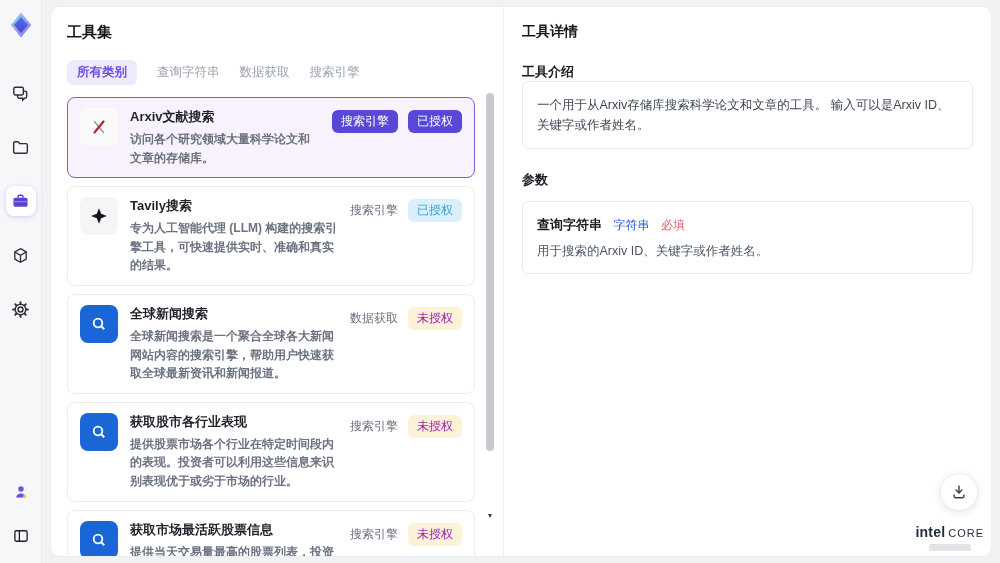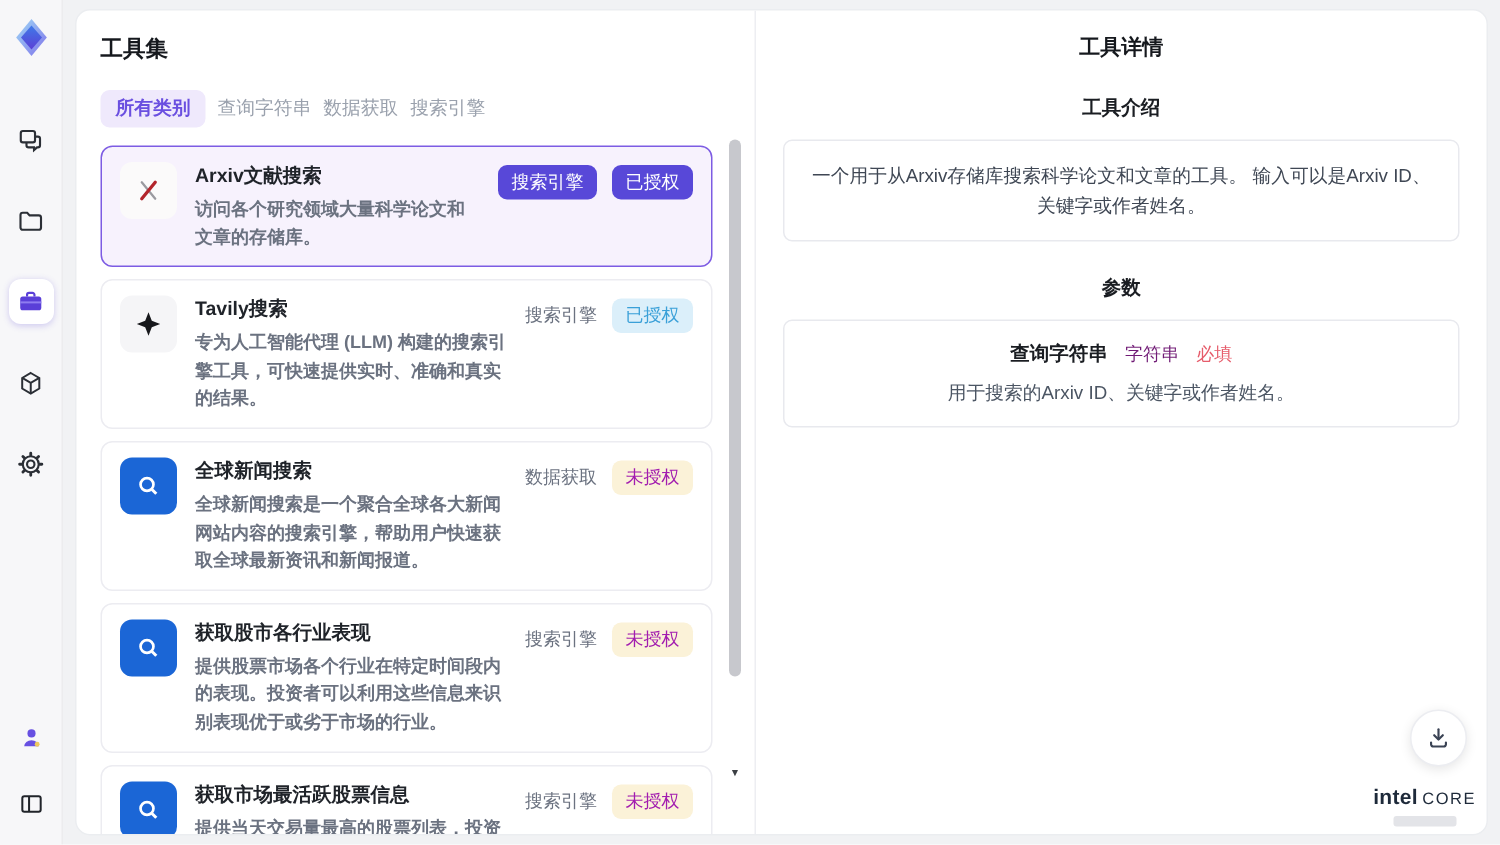--- a/index.html
+++ b/index.html
@@ -14,21 +14,21 @@
   .rail-btn { width:30px; height:30px; border-radius:8px; display:flex; align-items:center; justify-content:center; cursor:pointer; color:#2b2f36; }
   .rail-btn.active { background:#ffffff; box-shadow:0 1px 4px rgba(90,72,216,.25); color:#5a3fd8; }
   .rail-bottom { margin-top:auto; margin-bottom:12px; display:flex; flex-direction:column; gap:14px; align-items:center; }
 
   
   .main { position:absolute; left:50px; top:6px; right:8px; bottom:6px; background:#fff; border:1px solid #ebedf0; border-radius:10px; display:flex; overflow:hidden; }
 
   
   .list-pane { width:453px; padding:16px 0 0 16px; border-right:1px solid #edeef2; position:relative; }
   .pane-title { font-size:15px; font-weight:bold; color:#15181d; }
-  .tabs { margin-top:18px; display:flex; align-items:center; gap:8px; }
+  .tabs { margin-top:18px; display:flex; align-items:center; gap:20px; }
   .tab { font-size:12.5px; color:#9aa1ad; cursor:pointer; padding:4px 0; white-space:nowrap; }
   .tab.active { background:#efe9fc; color:#6a4fe0; padding:4px 10px; border-radius:6px; font-weight:bold; }
 
   .cards { margin-top:12px; margin-right:28px; display:flex; flex-direction:column; gap:8px; }
   .card { display:flex; gap:12px; border:1px solid #ececf1; border-radius:8px; background:#fff; padding:10px 12px; cursor:pointer; }
   .card.selected { border:1.5px solid #7d5ce3; background:#f7f2fd; }
   .tool-ic { flex:0 0 38px; width:38px; height:38px; border-radius:8px; background:#f5f5f7; display:flex; align-items:center; justify-content:center; }
   .tool-ic.blue { background:#1b66d6; }
   .tool-ic.white { background:#fbfafa; }
   .card-mid { flex:1; min-width:0; }
@@ -40,27 +40,27 @@
   .chip.plain { color:#6b7280; padding:3px 0; }
   .chip.blue  { background:#dbeffa; color:#3aa0d8; }
   .chip.warn  { background:#fbf2d8; color:#a21caf; }
 
   
   .scrollbar { position:absolute; right:9px; top:80px; bottom:10px; width:8px; }
   .scroll-thumb { position:absolute; top:6px; left:0; width:8px; height:78%; background:#c7c8cd; border-radius:4px; }
   .scroll-arrow { position:absolute; left:0; bottom:26px; width:8px; text-align:center; font-size:7px; color:#3c3f44; line-height:8px; }
 
   
-  .detail-pane { flex:1; padding:16px 18px 0 18px; position:relative;text-align:center; }
+  .detail-pane { flex:1; padding:16px 18px 0 18px; position:relative; }
   .detail-title { font-size:14px; font-weight:bold; color:#15181d; }
   .section-h { margin-top:22px; font-size:13px; font-weight:bold; color:#1a1d22; }
-  .info-box { margin-top:12px; border:1px solid #e8e9ee; border-radius:6px; background:#fff; padding:13px 14px; font-size:12.5px; color:#3f4754; line-height:1.6; }
+  .info-box { margin-top:0; border:1px solid #e8e9ee; border-radius:6px; background:#fff; padding:13px 14px; font-size:12.5px; color:#3f4754; line-height:1.6; }
   .param-box { margin-top:12px; border:1px solid #e8e9ee; border-radius:6px; background:#fff; padding:13px 14px; }
   .param-name { font-size:13px; font-weight:bold; color:#1a1d22; }
-  .param-type { font-size:12px; color:#701a75; margin-left:7px; }
+  .param-type { font-size:12px; color:#1d4ed8; margin-left:7px; }
   .param-req  { font-size:12px; color:#e65c6b; margin-left:7px; }
   .param-desc { margin-top:9px; font-size:12.5px; color:#4b5563; }
 
   
   .fab { position:absolute; right:22px; bottom:52px; width:38px; height:38px; border-radius:50%; background:#fff; border:1px solid #ecedf1; box-shadow:0 2px 8px rgba(0,0,0,.10); display:flex; align-items:center; justify-content:center; cursor:pointer; }
   .brand { position:absolute; right:16px; bottom:12px; text-align:center; color:#1e2a3a; }
   .brand .b1 { font-size:14px; font-weight:bold; letter-spacing:.2px; }
   .brand .b2 { font-size:11px; letter-spacing:1px; margin-left:3px; }
   .brand-bar { margin:3px auto 0; width:42px; height:7px; border-radius:2px; background:#e3e4e8; }
 </style>

